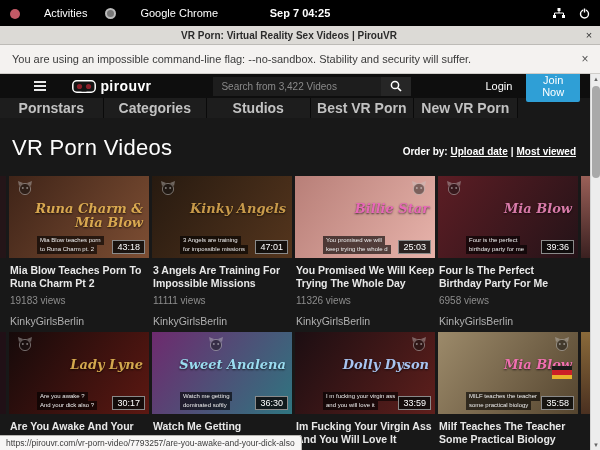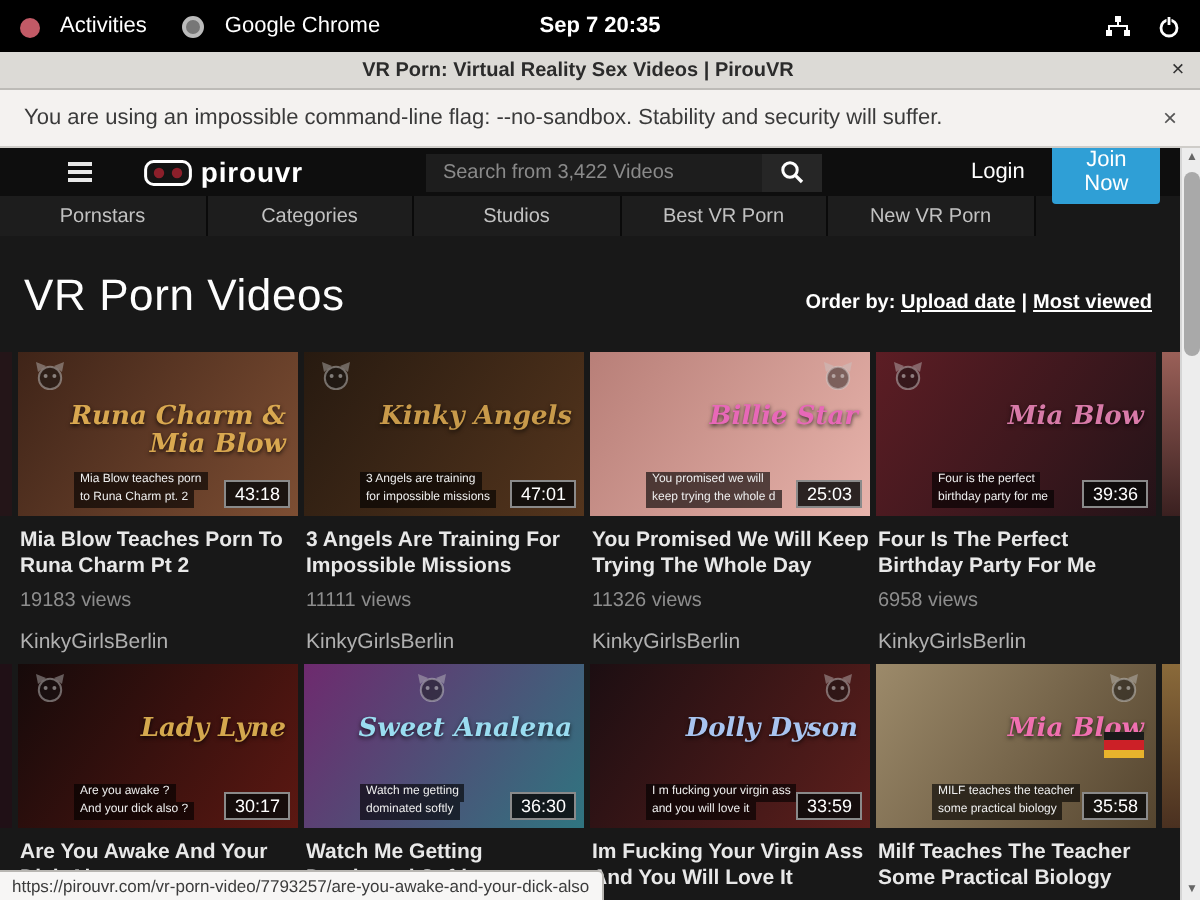--- a/index.html
+++ b/index.html
@@ -3,21 +3,21 @@
 <meta charset="utf-8">
 <style>
   * { box-sizing: border-box; margin: 0; padding: 0; }
   html,body { width:600px; height:450px; overflow:hidden; }
   body { font-family:"Liberation Sans", sans-serif; background:#181818; position:relative; }
 
   
   .sysbar { position:absolute; top:0; left:0; width:600px; height:26px; background:#000;
             display:flex; align-items:center; color:#fff; font-size:11px; }
   .sys-left { display:flex; align-items:center; gap:18px; padding-left:10px; flex:1; }
-  .sys-item { display:flex; align-items:flex-end; gap:10px; cursor:default; }
+  .sys-item { display:flex; align-items:flex-end; gap:24px; cursor:default; }
   .dot-activities { width:10px; height:10px; border-radius:50%; background:#c25a66; }
   .chrome-glyph { width:11px; height:11px; border-radius:50%; border:2px solid #bbb; background:#777; }
   .sys-clock { flex:0 0 auto; font-weight:bold; font-size:11px; }
   .sys-right { flex:1; display:flex; justify-content:flex-end; align-items:center; gap:14px; padding-right:10px; }
   .sys-right svg { display:block; }
 
   
   .titlebar { position:absolute; top:26px; left:0; width:600px; height:19px; background:#dcdad6;
               border-bottom:1px solid #bdbbb7; display:flex; align-items:center; }
   .titlebar .wtitle { flex:1; text-align:center; font-size:10px; font-weight:bold; color:#2b2b2b;
@@ -45,21 +45,21 @@
   .searchinput::placeholder { color:#8a8a8a; }
   .searchbtn { width:30px; height:19px; background:#262626; border:none; display:flex;
                align-items:center; justify-content:center; cursor:pointer; }
   .nav-right { margin-left:auto; display:flex; align-items:center; gap:14px;padding-left:48px; }
   .login { color:#fff; font-size:11px; cursor:pointer; }
   .joinbtn { background:var(--accent,#2f9fd6); color:#fff; border:none; font-size:11px;
              padding:4px 14px; border-radius:2px; cursor:pointer; font-family:"Liberation Sans",sans-serif; }
 
   .menubar { height:20px; background:#181818; display:flex; }
   .menu-item { flex:0 0 103.5px; background:#1d1d1d; border-right:1px solid #0a0a0a;
-               color:#c2c2c2; font-size:10px; font-weight:normal; display:flex; align-items:center;
+               color:#c2c2c2; font-size:14px; font-weight:bold; display:flex; align-items:center;
                justify-content:center; cursor:pointer; white-space:nowrap; }
 
   .heading-row { display:flex; align-items:flex-end; justify-content:space-between; padding:17px 14px 15px 12px; }
   .page-title { color:#fdfdfd; font-size:22px; font-weight:400; letter-spacing:.3px; }
   .orderby { font-size:10px; color:#fff; font-weight:bold; white-space:nowrap; padding-bottom:4px; }
   .orderby a { color:#fff; text-decoration:underline; cursor:pointer; }
   .order-sep { margin:0 3px; }
 
   
   .vrow { display:flex; gap:3px; margin-bottom:5px; align-items:flex-start; }
@@ -109,21 +109,21 @@
   <div class="sys-left">
     <div class="sys-item">
       <span class="dot-activities"></span>
       <span>Activities</span>
     </div>
     <div class="sys-item">
       <span class="chrome-glyph"></span>
       <span>Google Chrome</span>
     </div>
   </div>
-  <div class="sys-clock">Sep 7 20:35</div>
+  <div class="sys-clock">Sep 7 04:25</div>
   <div class="sys-right">
     <span>
       <svg width="12" height="11" viewBox="0 0 12 11">
           <rect x="4.5" y="0" width="3" height="3" fill="#fff"></rect>
           <rect x="0" y="7" width="3" height="3" fill="#fff"></rect>
           <rect x="9" y="7" width="3" height="3" fill="#fff"></rect>
           <path d="M6 3v2M6 5H1.5v2M6 5h4.5v2" stroke="#fff" fill="none" stroke-width="1"></path>
         </svg>
     </span>
     <span>

